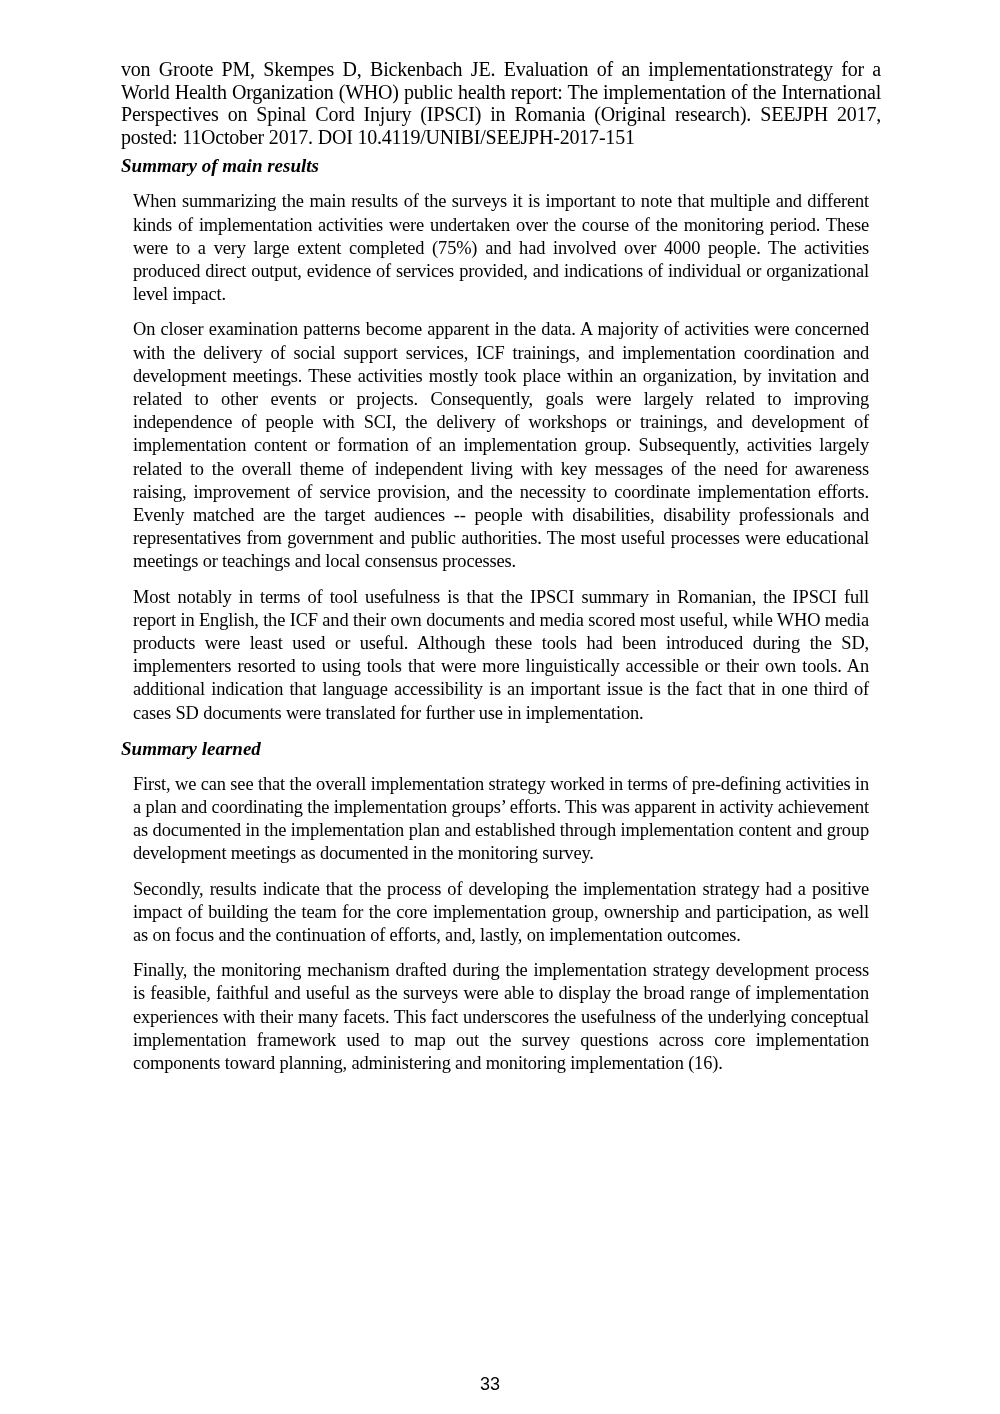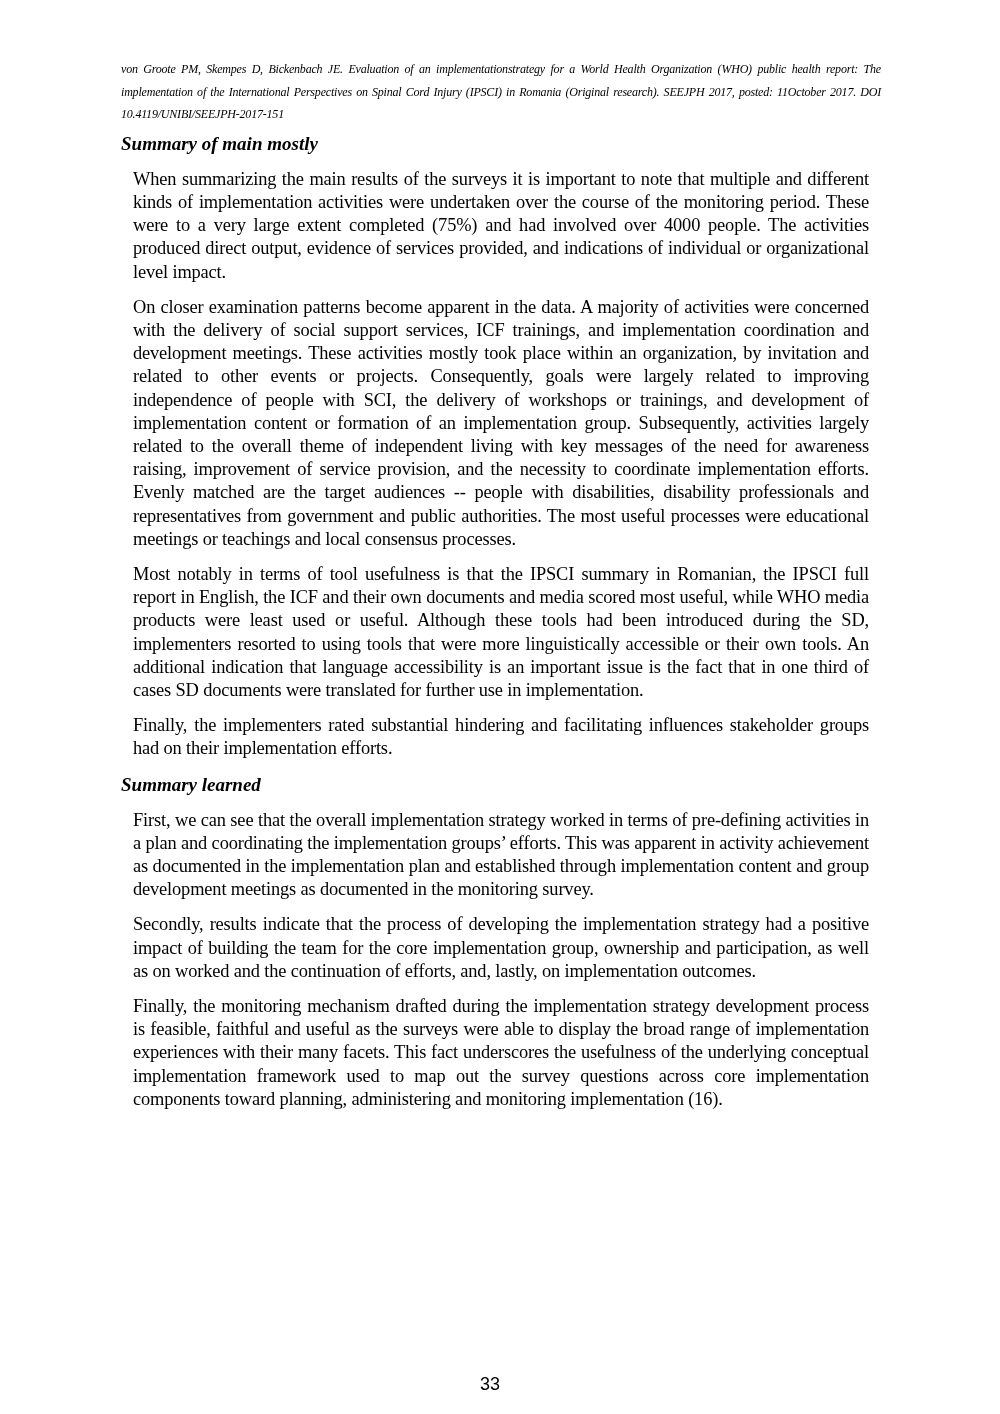--- a/index.html
+++ b/index.html
@@ -3,44 +3,43 @@
 <meta charset="utf-8">
 <style>
   html, body { margin: 0; padding: 0; background: #ffffff; }
   body { width: 1000px; height: 1414px; position: relative; overflow: hidden; }
   .page {
     position: absolute; left: 121px; top: 58px; width: 760px;
     font-family: "Liberation Serif", "DejaVu Serif", serif;
     color: #000; font-size: 18.4px; line-height: 23.2px;
   }
   .citation {
-    font-style: italic; text-align: justify; font-size: 12px; line-height: 22.6px;
+    text-align: justify; font-size: 20px; line-height: 22.6px;
     letter-spacing: -0.2px;
   }
   .h1 { font-weight: bold; font-size: 19px; line-height: 24px; margin: 0; }
   .h2 { font-weight: bold; font-style: italic; font-size: 19px; line-height: 24px; margin: 0; }
   .sec1-title { margin-top: 6px; }
   .sec2-title { margin-top: 10px; }
   p { margin: 12px; text-align: justify; letter-spacing: -0.15px; }
   .page-number {
     position: absolute; top: 1374px; left: 0; width: 980px; text-align: center;
     font-family: "Liberation Sans", "DejaVu Sans", sans-serif; font-size: 18px;
   }
 </style>
 </head>
 <body>
 
 <div class="page">
   <div class="citation">von Groote PM, Skempes D, Bickenbach JE. Evaluation of an implementationstrategy for a World Health Organization (WHO) public health report: The implementation of the International Perspectives on Spinal Cord Injury (IPSCI) in Romania (Original research). SEEJPH 2017, posted: 11October 2017. DOI 10.4119/UNIBI/SEEJPH-2017-151</div>
 
-  <div class="h2 sec1-title">Summary of main mostly</div>
+  <div class="h2 sec1-title">Summary of main results</div>
   <p>When summarizing the main results of the surveys it is important to note that multiple and different kinds of implementation activities were undertaken over the course of the monitoring period. These were to a very large extent completed (75%) and had involved over 4000 people. The activities produced direct output, evidence of services provided, and indications of individual or organizational level impact.</p>
   <p>On closer examination patterns become apparent in the data. A majority of activities were concerned with the delivery of social support services, ICF trainings, and implementation coordination and development meetings. These activities mostly took place within an organization, by invitation and related to other events or projects. Consequently, goals were largely related to improving independence of people with SCI, the delivery of workshops or trainings, and development of implementation content or formation of an implementation group. Subsequently, activities largely related to the overall theme of independent living with key messages of the need for awareness raising, improvement of service provision, and the necessity to coordinate implementation efforts. Evenly matched are the target audiences -- people with disabilities, disability professionals and representatives from government and public authorities. The most useful processes were educational meetings or teachings and local consensus processes.</p>
   <p>Most notably in terms of tool usefulness is that the IPSCI summary in Romanian, the IPSCI full report in English, the ICF and their own documents and media scored most useful, while WHO media products were least used or useful. Although these tools had been introduced during the SD, implementers resorted to using tools that were more linguistically accessible or their own tools. An additional indication that language accessibility is an important issue is the fact that in one third of cases SD documents were translated for further use in implementation.</p>
-  <p>Finally, the implementers rated substantial hindering and facilitating influences stakeholder groups had on their implementation efforts.</p>
 
   <div class="h2 sec2-title">Summary learned</div>
   <p>First, we can see that the overall implementation strategy worked in terms of pre-defining activities in a plan and coordinating the implementation groups’ efforts. This was apparent in activity achievement as documented in the implementation plan and established through implementation content and group development meetings as documented in the monitoring survey.</p>
-  <p>Secondly, results indicate that the process of developing the implementation strategy had a positive impact of building the team for the core implementation group, ownership and participation, as well as on worked and the continuation of efforts, and, lastly, on implementation outcomes.</p>
+  <p>Secondly, results indicate that the process of developing the implementation strategy had a positive impact of building the team for the core implementation group, ownership and participation, as well as on focus and the continuation of efforts, and, lastly, on implementation outcomes.</p>
   <p>Finally, the monitoring mechanism drafted during the implementation strategy development process is feasible, faithful and useful as the surveys were able to display the broad range of implementation experiences with their many facets. This fact underscores the usefulness of the underlying conceptual implementation framework used to map out the survey questions across core implementation components toward planning, administering and monitoring implementation (16).</p>
 </div>
 
 <div class="page-number">33</div>
 
 </body></html>

